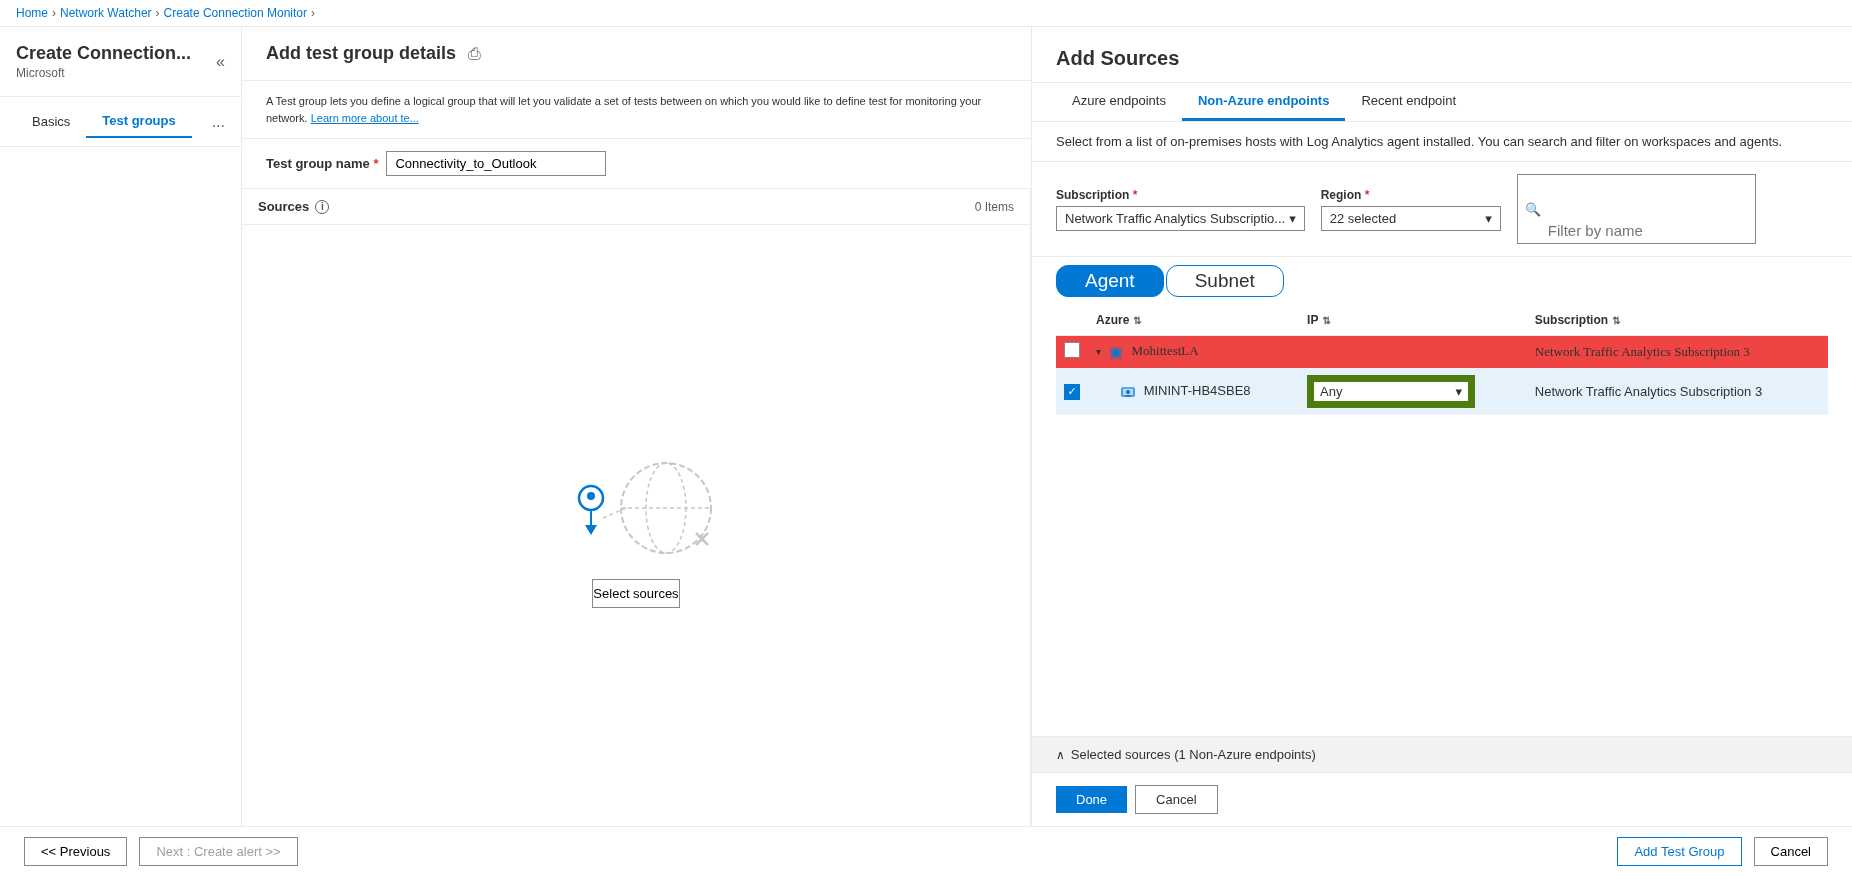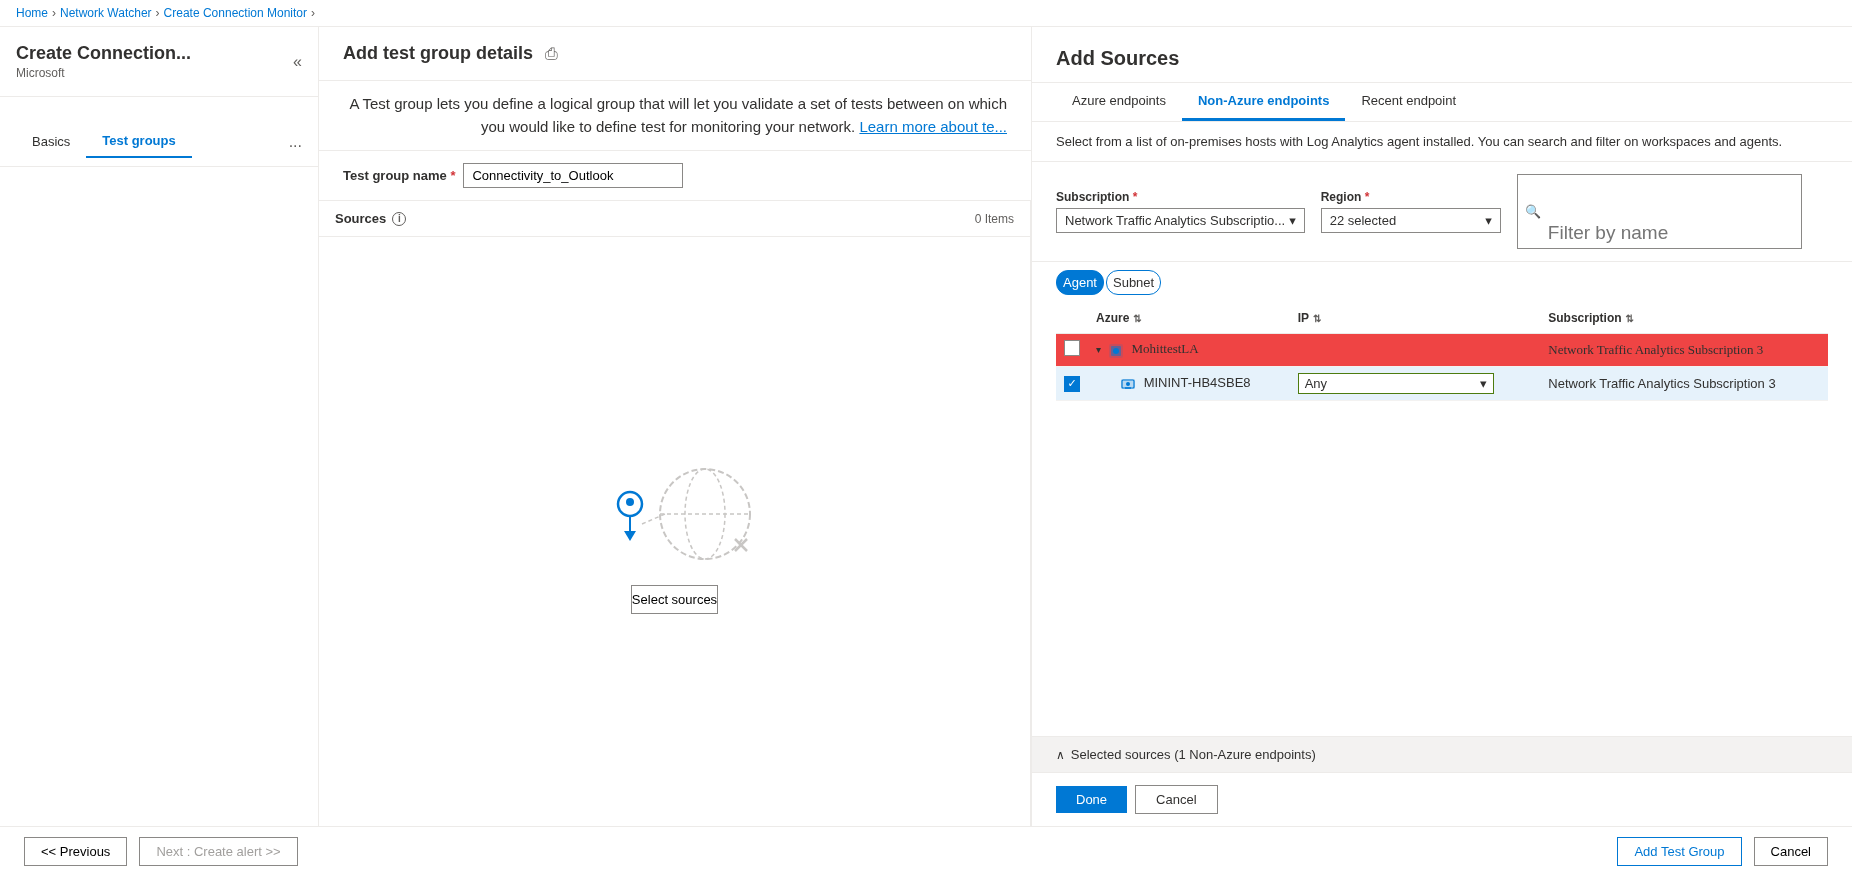--- a/index.html
+++ b/index.html
@@ -7,39 +7,39 @@
 
     
     .breadcrumb { display: flex; align-items: center; padding: 6px 16px; background: #fff; border-bottom: 1px solid #edebe9; font-size: 12px; gap: 4px; }
     .breadcrumb a { color: #0078d4; text-decoration: none; }
     .breadcrumb-sep { color: #605e5c; }
 
     
     .main-layout { display: flex; flex: 1; overflow: hidden; }
 
     
-    .sidebar { width: 319px; background: #fff; border-right: 1px solid #edebe9; display: flex; flex-direction: column; overflow-y: auto; gap: 20px; }
+    .sidebar { width: 242px; background: #fff; border-right: 1px solid #edebe9; display: flex; flex-direction: column; overflow-y: auto; }
     .sidebar-header { padding: 16px; border-bottom: 1px solid #edebe9; display: flex; align-items: center; justify-content: space-between; }
     .sidebar-title { font-size: 18px; font-weight: 600; color: #323130; }
     .sidebar-subtitle { font-size: 12px; color: #605e5c; margin-top: 2px; }
     .sidebar-collapse { cursor: pointer; color: #605e5c; font-size: 16px; }
     .sidebar-nav { padding: 8px 0; }
     .nav-item { display: flex; align-items: center; padding: 8px 16px; cursor: pointer; gap: 8px; }
     .nav-item.active { border-bottom: 2px solid #0078d4; }
     .nav-item-label { font-size: 13px; }
     .nav-item.active .nav-item-label { color: #0078d4; font-weight: 600; }
     .sidebar-nav { display: flex; flex-direction: row; gap: 0; padding: 8px 16px; border-bottom: 1px solid #edebe9; }
     .sidebar-empty { display: flex; flex-direction: column; align-items: center; justify-content: center; flex: 1; padding: 32px 16px; text-align: center; }
     .sidebar-empty-text { font-size: 12px; color: #605e5c; line-height: 1.6; }
 
     
     .center-panel { flex: 1; background: #fff; border-right: 1px solid #edebe9; display: flex; flex-direction: column; overflow: hidden; }
     .panel-header { padding: 16px 24px; border-bottom: 1px solid #edebe9; display: flex; align-items: center; gap: 12px; }
     .panel-title { font-size: 18px; font-weight: 600; }
-    .panel-desc { padding: 12px 24px; font-size: 15px; color: #323130; line-height: 1.5; border-bottom: 1px solid #edebe9; text-align: right; }
+    .panel-desc { padding: 12px 24px; font-size: 11px; color: #323130; line-height: 1.5; border-bottom: 1px solid #edebe9; }
     .panel-desc a { color: #0078d4; }
     .test-group-name { padding: 12px 24px; display: flex; align-items: center; gap: 8px; border-bottom: 1px solid #edebe9; }
     .test-group-name label { font-size: 13px; font-weight: 600; }
     .required { color: #d13438; }
     .test-group-name input { border: 1px solid #8a8886; padding: 4px 8px; font-size: 13px; width: 220px; }
     .sources-destinations { display: flex; flex: 1; overflow: hidden; }
     .sources-panel { flex: 1; border-right: 1px solid #edebe9; display: flex; flex-direction: column; }
     .sources-header { display: flex; align-items: center; justify-content: space-between; padding: 10px 16px; border-bottom: 1px solid #edebe9; }
     .sources-title { display: flex; align-items: center; gap: 6px; font-weight: 600; }
     .sources-count { font-size: 12px; color: #605e5c; }
@@ -57,32 +57,32 @@
     .filter-row { display: flex; align-items: center; gap: 16px; padding: 12px 24px; border-bottom: 1px solid #edebe9; }
     .filter-group { display: flex; flex-direction: column; gap: 4px; }
     .filter-label { font-size: 12px; font-weight: 600; }
     .filter-label .required { color: #d13438; }
     .dropdown { display: flex; align-items: center; border: 1px solid #8a8886; padding: 4px 8px; min-width: 220px; cursor: pointer; background: #fff; gap: 4px; justify-content: space-between; }
     .dropdown-text { font-size: 13px; flex: 1; white-space: nowrap; overflow: hidden; text-overflow: ellipsis; }
     .dropdown-arrow { color: #323130; }
     .filter-search { display: flex; align-items: center; border: 1px solid #8a8886; padding: 4px 8px; min-width: 200px; gap: 6px; background: #fff; align-self: flex-end; }
     .filter-search input { border: none; outline: none; font-size: 13px; flex: 1; }
     .agent-subnet-toggle { display: flex; align-items: center; padding: 8px 24px; gap: 2px; }
-    .toggle-btn { padding: 4px 6px; border: 1px solid #0078d4; cursor: pointer; font-size: 13px; }
+    .toggle-btn { padding: 4px 28px; border: 1px solid #0078d4; cursor: pointer; font-size: 19px; }
     .toggle-btn.active { background: #0078d4; color: #fff; border-radius: 12px; }
     .toggle-btn:not(.active) { background: #fff; color: #323130; border-radius: 12px; }
     .table-container { flex: 1; overflow-y: auto; padding: 0 24px; }
     table { width: 100%; border-collapse: collapse; }
     th { text-align: left; padding: 8px 8px; font-size: 12px; font-weight: 600; color: #323130; border-bottom: 1px solid #edebe9; white-space: nowrap; }
     td { padding: 6px 8px; font-size: 13px; border-bottom: 1px solid #f3f2f1; vertical-align: middle; }
     .th-sortable { display: flex; align-items: center; gap: 4px; cursor: pointer; }
     .sort-icon { font-size: 10px; color: #605e5c; }
     .group-row { background: #ef4444; font-family: Liberation Serif, serif; }
     .chevron { font-size: 10px; margin-right: 4px; color: #323130; }
-    .ip-dropdown { display: flex; align-items: center; border: 1px solid #4d7c0f; padding: 2px 6px; width: 196px; cursor: pointer; background: #fff; gap: 4px; justify-content: space-between; }
+    .ip-dropdown { display: flex; align-items: center; border: 7px solid #4d7c0f; padding: 2px 6px; width: 168px; cursor: pointer; background: #fff; gap: 4px; justify-content: space-between; }
     .selected-sources-bar { display: flex; align-items: center; padding: 10px 24px; border-top: 1px solid #edebe9; background: #f3f2f1; font-size: 13px; gap: 6px; }
     .selected-sources-bar .chevron-up { font-size: 12px; }
     .bottom-actions { display: flex; align-items: center; gap: 8px; padding: 12px 24px; border-top: 1px solid #edebe9; }
     .btn-primary { background: #0078d4; color: #fff; border: none; padding: 6px 20px; cursor: pointer; font-size: 13px; }
     .btn-secondary { background: #fff; color: #323130; border: 1px solid #8a8886; padding: 6px 20px; cursor: pointer; font-size: 13px; }
 
     
     .bottom-bar { background: #fff; border-top: 1px solid #edebe9; padding: 10px 24px; display: flex; align-items: center; gap: 12px; }
     .btn-outline { border: 1px solid #8a8886; background: #fff; padding: 6px 16px; cursor: pointer; font-size: 13px; }
     .btn-outline.disabled { color: #a19f9d; cursor: default; }
@@ -212,21 +212,21 @@
           <span>Region</span>
           <span class="required"> *</span>
         </div>
         <div class="dropdown" style="min-width:180px;">
           <span class="dropdown-text">22 selected</span>
           <span class="dropdown-arrow">▾</span>
         </div>
       </div>
       <div class="filter-search" style="align-self:flex-end;">
         <span>🔍</span>
-        <input type="text" style="border: none; outline: none; font-size: 19px; flex: 1 1 0%; margin-top: 43px;" placeholder="Filter by name">
+        <input type="text" style="border: none; outline: none; font-size: 15px; flex: 1 1 0%; margin-top: 43px;" placeholder="Filter by name">
       </div>
     </div>
     <div class="agent-subnet-toggle">
       <button class="toggle-btn active">Agent</button>
       <button class="toggle-btn">Subnet</button>
     </div>
     <div class="table-container">
       <table>
         <thead>
           <tr>

